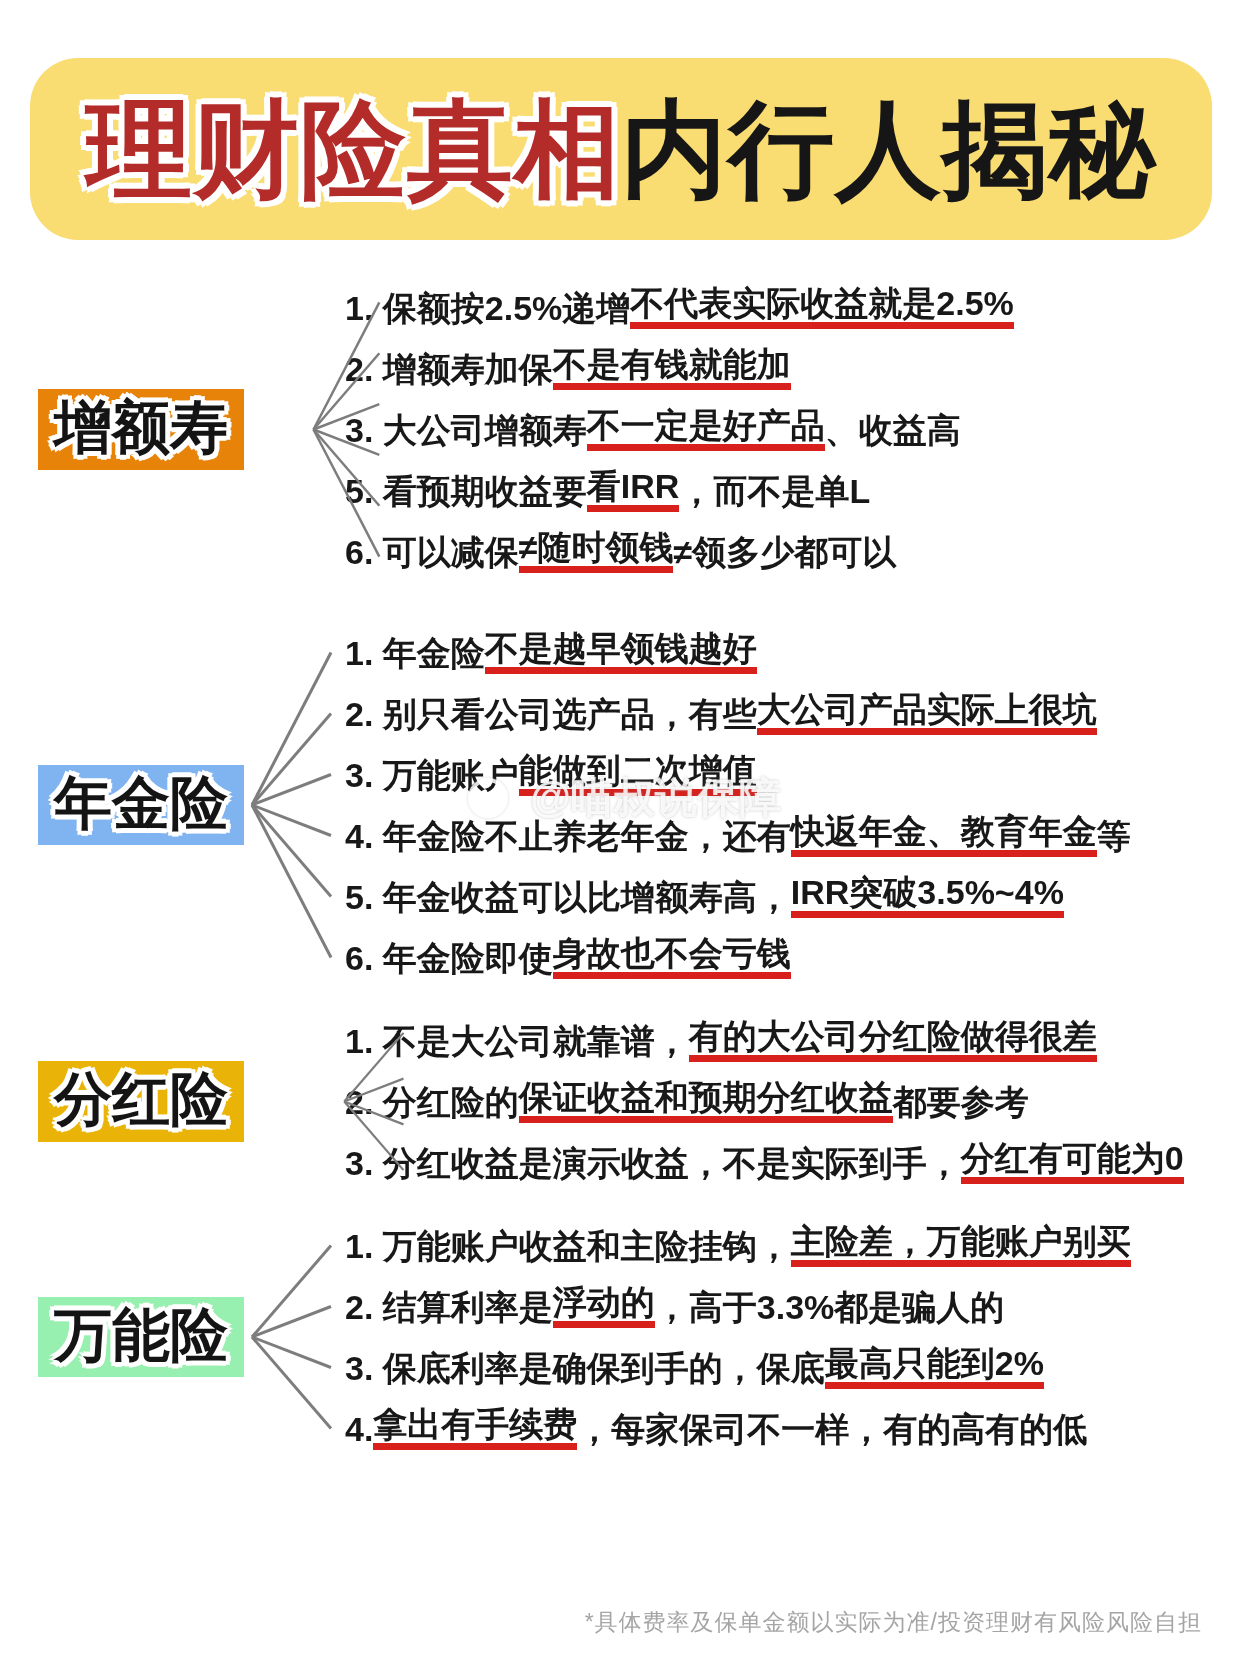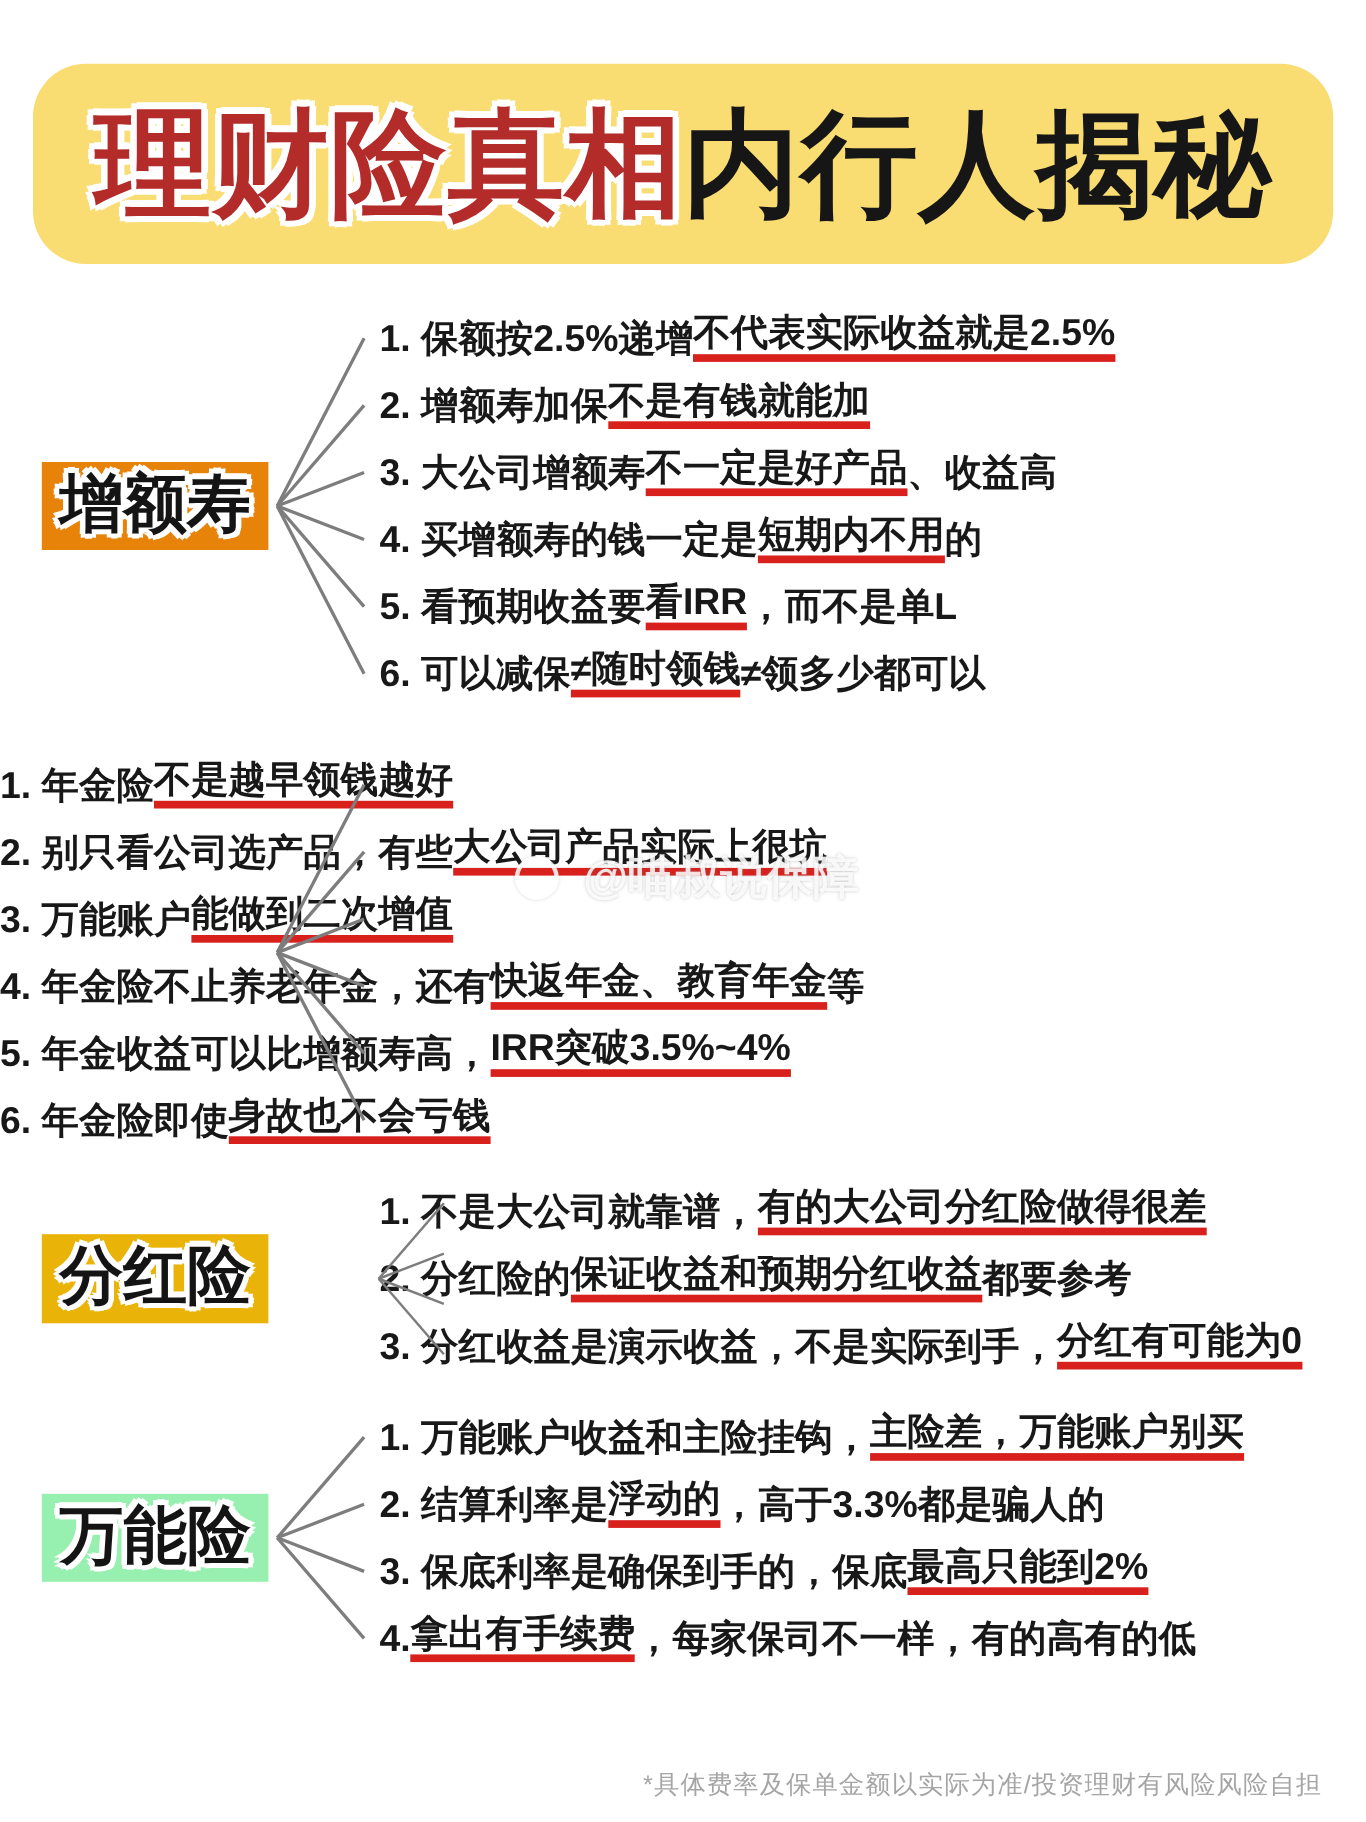--- a/index.html
+++ b/index.html
@@ -70,25 +70,20 @@
           <div class="item">
             <span>2. 增额寿加保</span>
             <span class="u" style="border-bottom-color: rgb(216, 32, 29); text-align: right;">不是有钱就能加</span>
           </div>
           <div class="item">
             <span>3. 大公司增额寿</span>
             <span class="u" style="border-bottom-color: rgb(216, 32, 29);">不一定是好产品</span>
             <span>、收益高</span>
           </div>
           <div class="item">
-            <span>4. 买增额寿的钱一定是</span>
-            <span class="u" style="border-bottom-color: rgb(216, 32, 29);">短期内不用</span>
-            <span>的</span>
-          </div>
-          <div class="item">
             <span>5. 看预期收益要</span>
             <span class="u" style="border-bottom-color: rgb(216, 32, 29);">看IRR</span>
             <span>，而不是单L</span>
           </div>
           <div class="item">
             <span>6. 可以减保</span>
             <span class="u" style="border-bottom-color: rgb(216, 32, 29);">≠随时领钱</span>
             <span>≠领多少都可以</span>
           </div>
         </div>
@@ -96,20 +91,23 @@
 
   <div class="section m2">
     <svg class="connector" viewBox="0 0 1242 366">
           <line x1="252" y1="182.9921875" x2="331" y2="30.5" stroke="#7d7d7d" stroke-width="3"></line>
           <line x1="252" y1="182.9921875" x2="331" y2="91.5" stroke="#7d7d7d" stroke-width="3"></line>
           <line x1="252" y1="182.9921875" x2="331" y2="152.5" stroke="#7d7d7d" stroke-width="3"></line>
           <line x1="252" y1="182.9921875" x2="331" y2="213.5" stroke="#7d7d7d" stroke-width="3"></line>
           <line x1="252" y1="182.9921875" x2="331" y2="274.5" stroke="#7d7d7d" stroke-width="3"></line>
           <line x1="252" y1="182.9921875" x2="331" y2="335.5" stroke="#7d7d7d" stroke-width="3"></line>
         </svg>
+    <div class="label-col">
+      <div class="label-box" style="background: rgb(127, 180, 241);">年金险</div>
+    </div>
     <div class="items">
           <div class="item">
             <span>1. 年金险</span>
             <span class="u" style="border-bottom-color: rgb(216, 32, 29);">不是越早领钱越好</span>
           </div>
           <div class="item">
             <span>2. 别只看公司选产品，有些</span>
             <span class="u" style="border-bottom-color: rgb(216, 32, 29);">大公司产品实际上很坑</span>
           </div>
           <div class="item">

